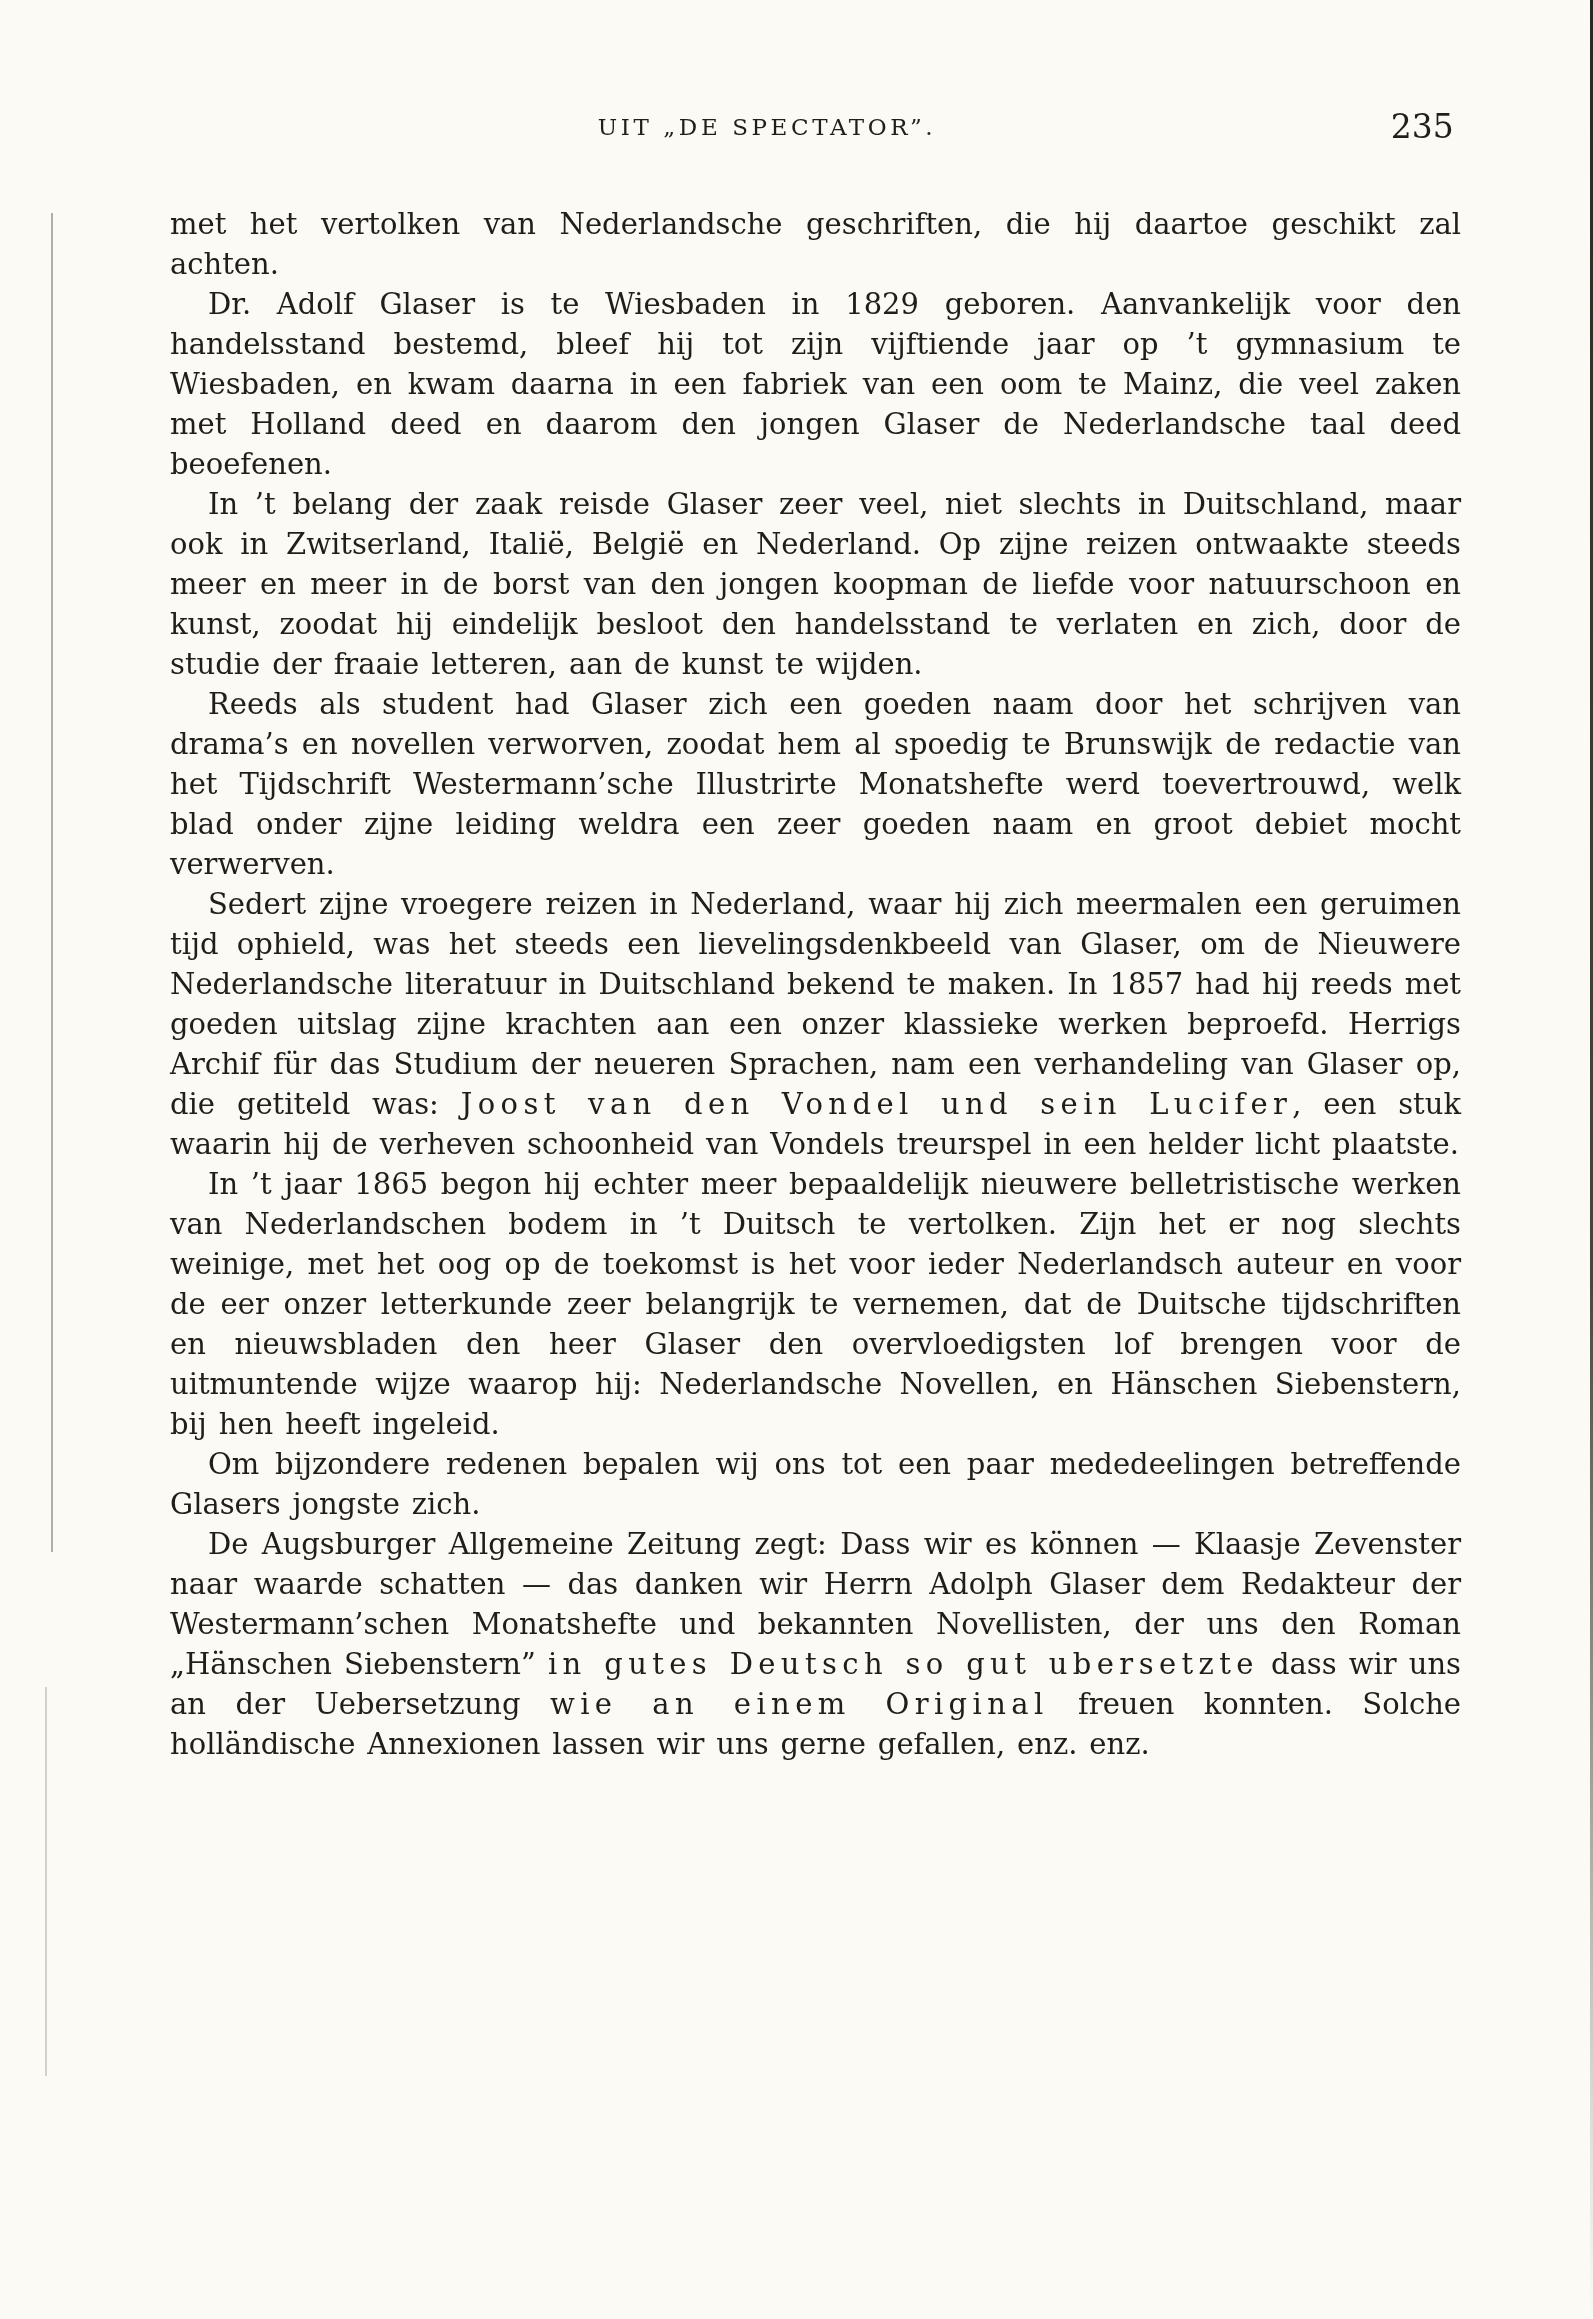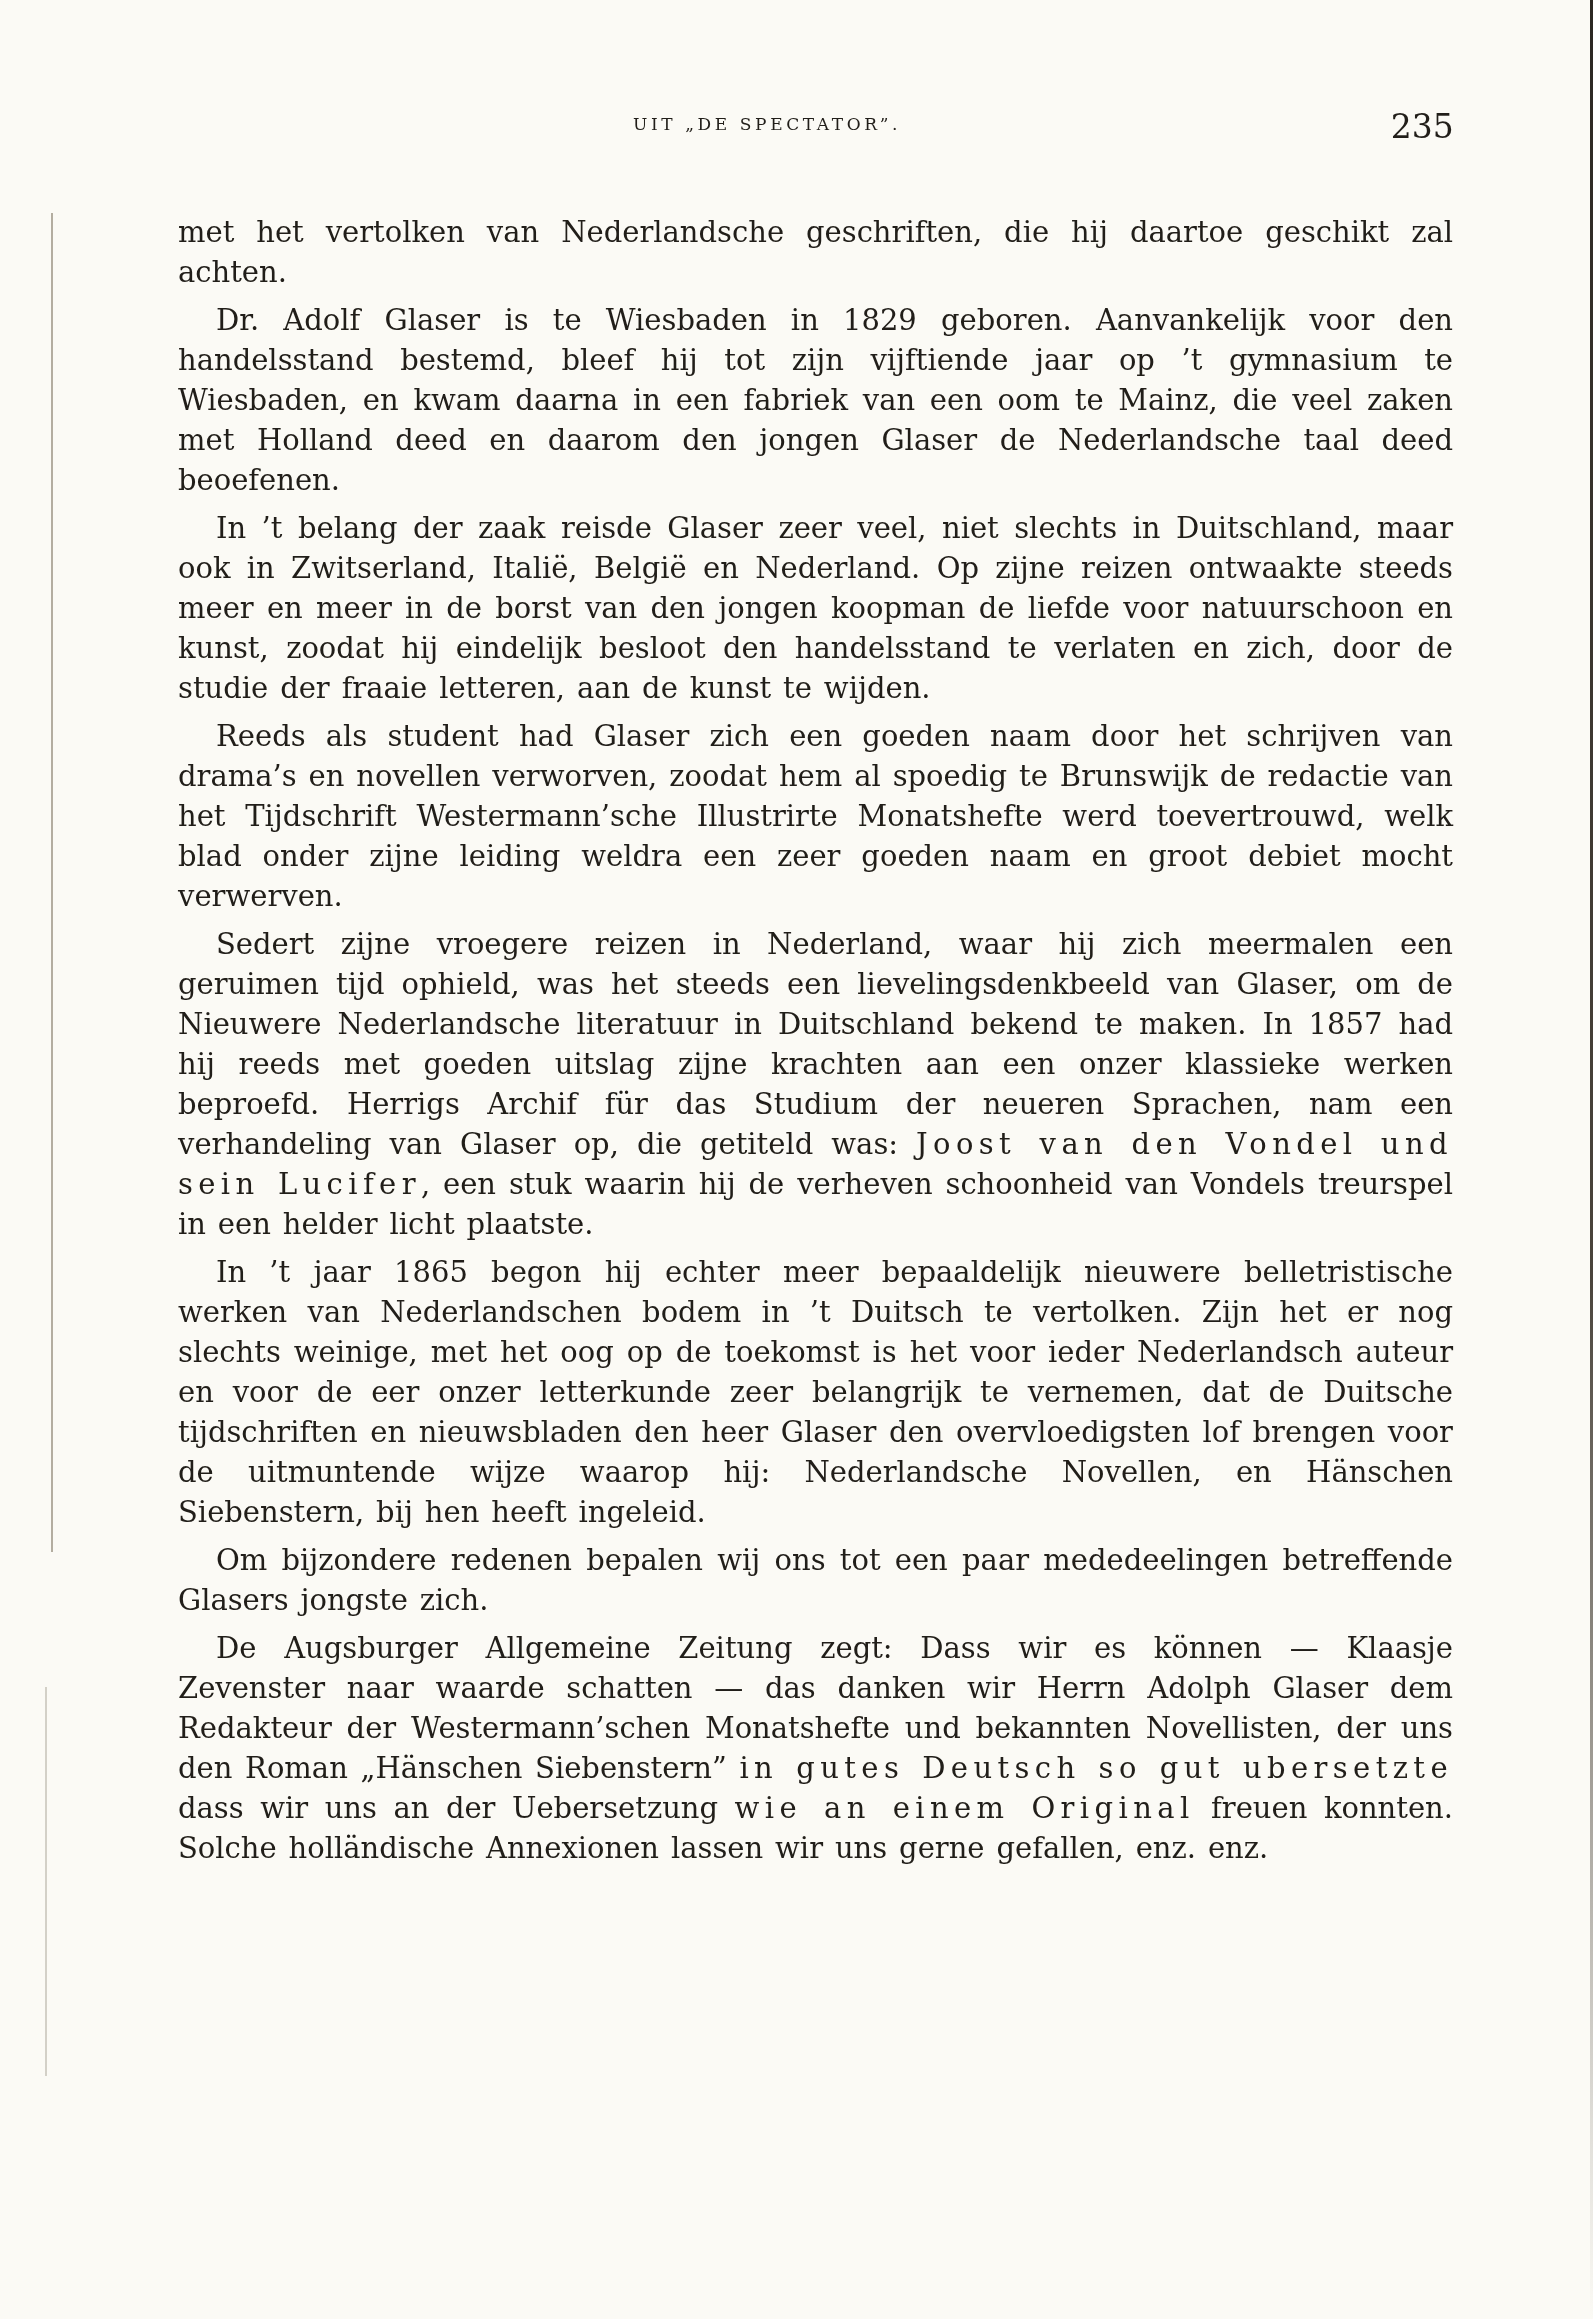--- a/index.html
+++ b/index.html
@@ -33,21 +33,21 @@
     left: 170px;
     width: 1291px;
     height: 43px;
   }
   .running-title {
     position: absolute;
     left: 0;
     width: 1194px;
     top: 7.2px;
     text-align: center;
-    font-size: 17px;
+    font-size: 23px;
     letter-spacing: 3.6px;
     white-space: nowrap;
   }
   .page-number {
     position: absolute;
     right: 7.2px;
     top: 0;
     font-size: 33px;
   }
 
@@ -55,21 +55,21 @@
   .text-block {
     position: absolute;
     top: 204px;
     left: 170px;
     width: 1291px;
     font-size: 29px;
     line-height: 40px;
     text-align: justify;
     word-spacing: 2.7px;
   }
-  .para { margin: 8px; }
+  .para { margin: 0; }
   .para.indent { text-indent: 38px; }
   .spaced { letter-spacing: 5.4px; }
 </style>
 </head>
 <body>
 
 <div class="page">
 
   <div class="right-edge"></div>
   <div class="left-artifact a1"></div>

